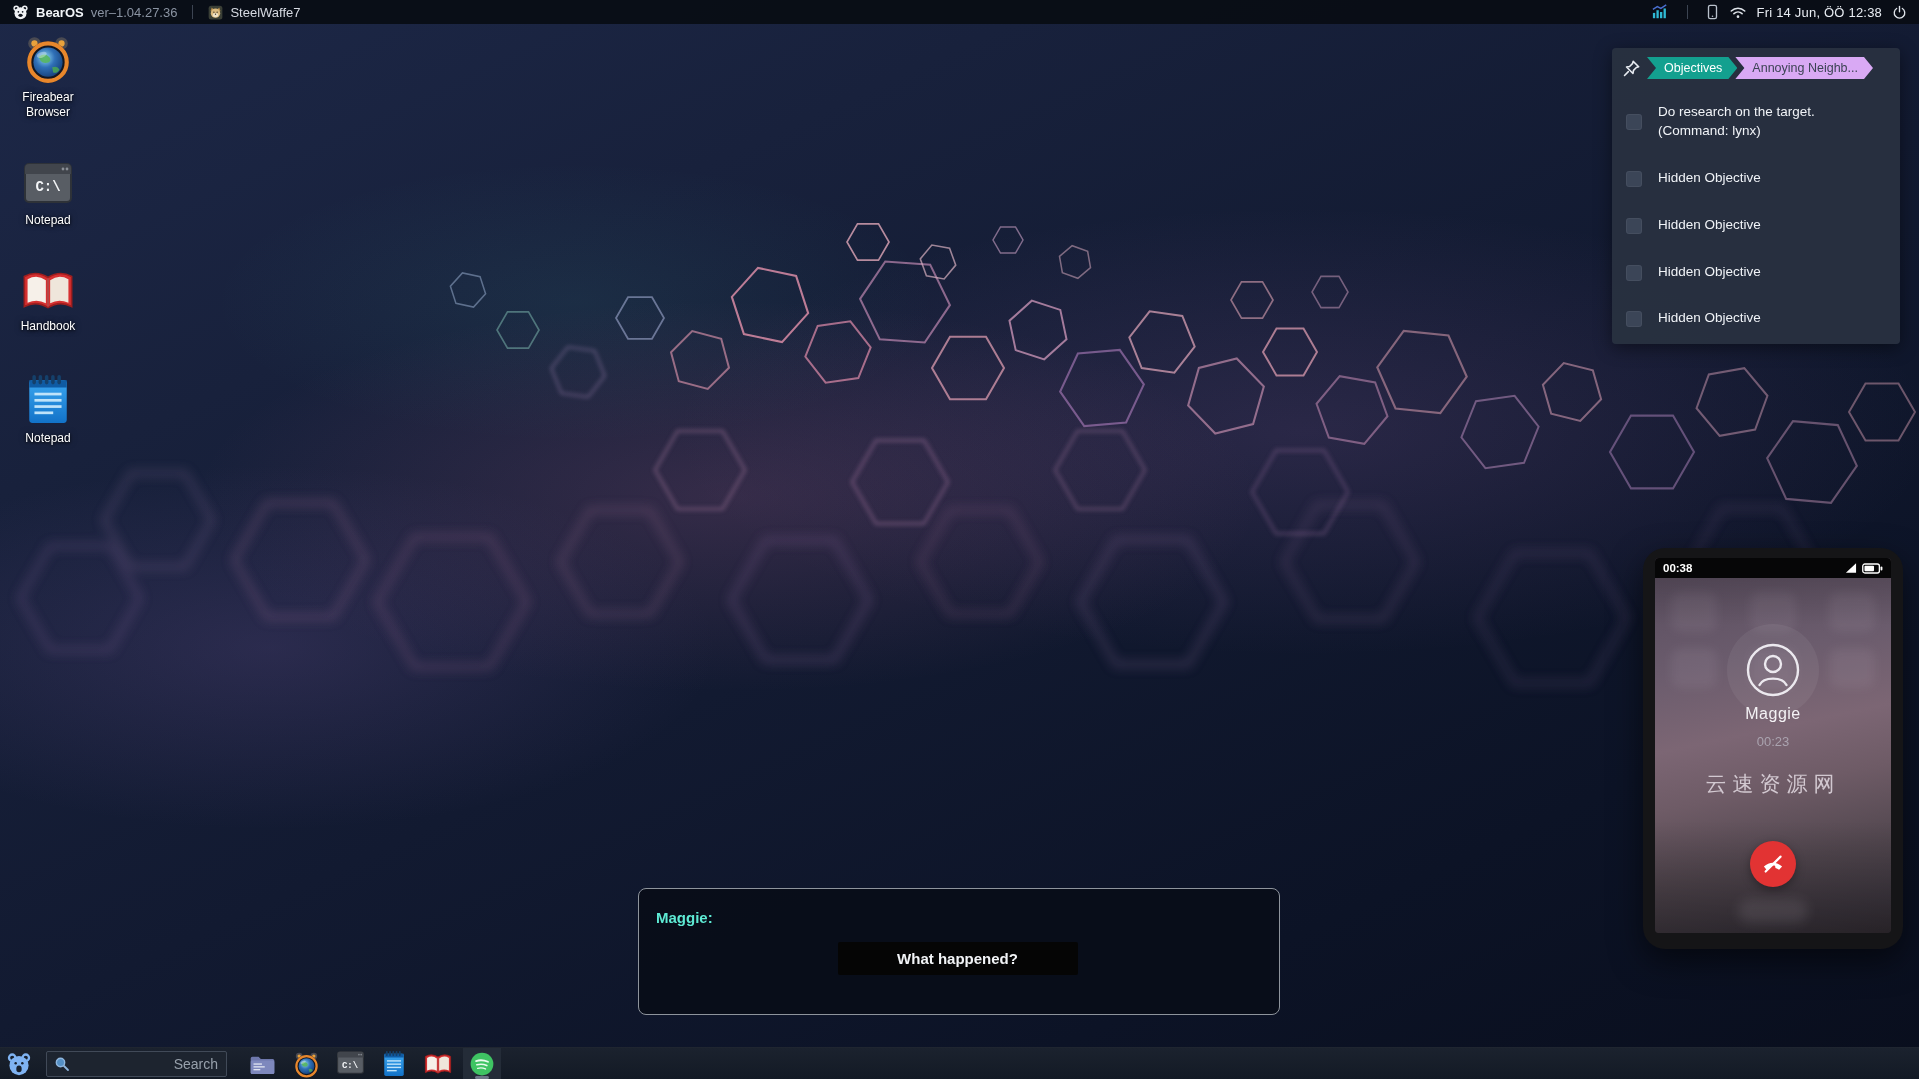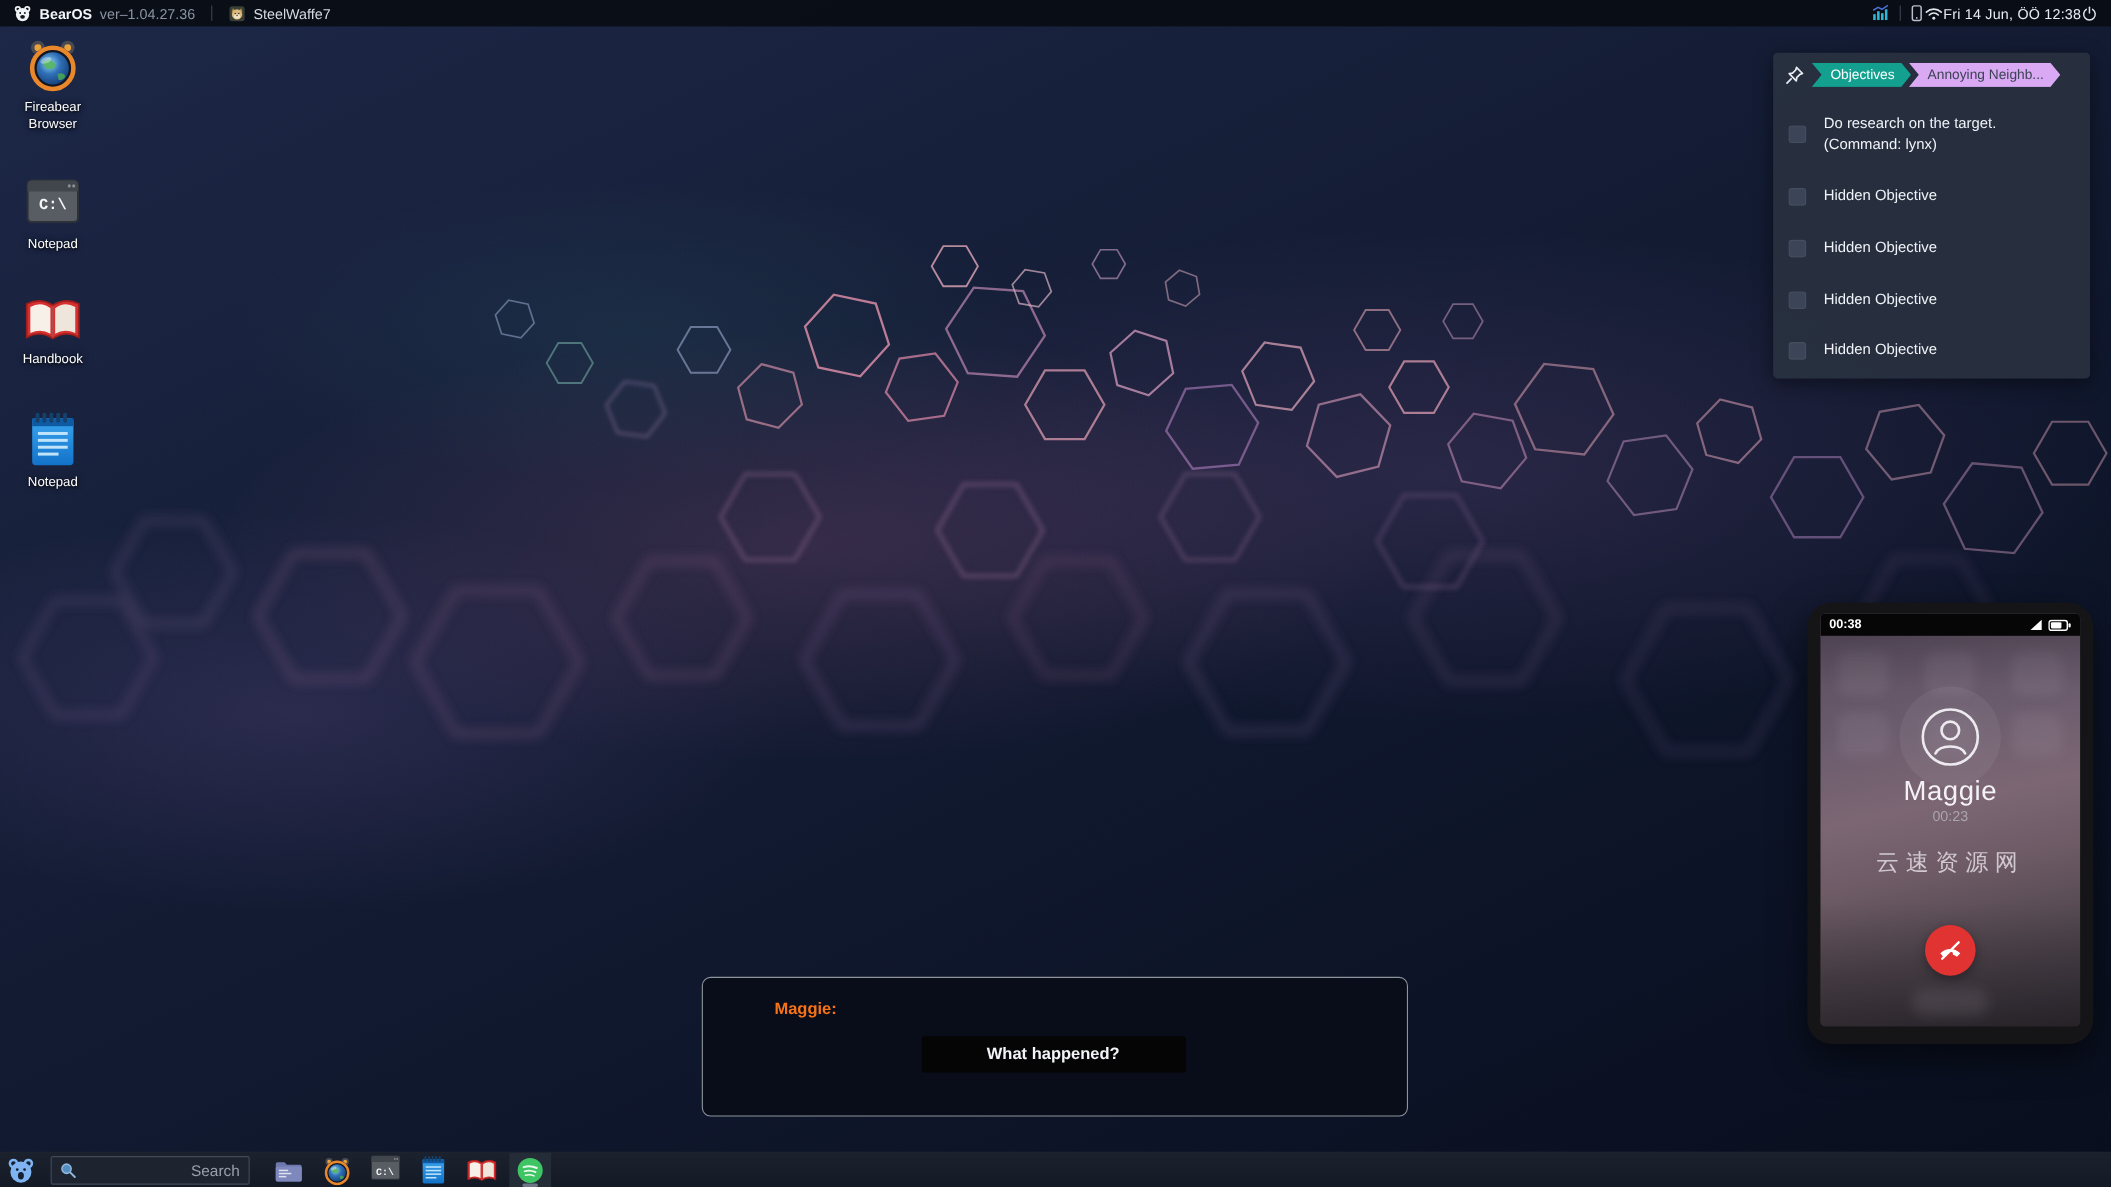--- a/index.html
+++ b/index.html
@@ -20,21 +20,21 @@
 
   
   .topbar { position:absolute; top:0; left:0; right:0; height:24px;
     background:rgba(9,13,20,0.94); display:flex; align-items:center;
     padding:12px 12px; font-size:13px; z-index:40; }
   .topbar .grp { display:flex; align-items:center; gap:7px; }
   .tb-os { font-weight:700; color:#f2f5f9; }
   .tb-ver { color:#8a93a2; }
   .tb-sep { width:1px; height:14px; background:#3c4452; margin:0 8px; }
   .tb-user { color:#d6dae2; }
-  .tb-right { margin-left:auto; display:flex; align-items:center; }
+  .tb-right { margin-left:auto; display:flex; align-items:center; gap:10px; }
   .tb-clock { color:#e8ecf2; letter-spacing:0.2px; }
 
   
   .desk-item { position:absolute; left:10px; width:76px; display:flex;
     flex-direction:column; align-items:center; gap:6px; cursor:default; }
   .desk-label { font-size:12px; color:#ffffff; text-align:center; line-height:1.25;
     text-shadow:0 1px 3px rgba(0,0,0,0.9), 0 0 6px rgba(0,0,0,0.5); }
   .term-ico { position:relative; }
   .term-txt { position:absolute; left:0; right:0; top:54%; transform:translateY(-50%);
     text-align:center; font-family:"Liberation Mono", monospace; font-weight:700;
@@ -71,41 +71,41 @@
   .pstatus { position:relative; height:20px; background:#060607; display:flex;
     align-items:center; padding:0 8px; z-index:3; }
   .pstatus-time { font-size:11.5px; font-weight:700; color:#ffffff; }
   .pstatus-right { margin-left:auto; display:flex; align-items:center; gap:5px; }
   .pad-blob { position:absolute; width:46px; height:40px; border-radius:10px;
     background:rgba(236,226,240,0.07); filter:blur(5px); }
   .halo { position:absolute; left:50%; top:66px; transform:translateX(-50%);
     width:92px; height:92px; border-radius:50%; background:rgba(255,255,255,0.06); }
   .avatar-wrap { position:absolute; left:50%; top:84px; transform:translateX(-50%); }
   .p-name { position:absolute; left:0; right:0; top:147px; text-align:center;
-    font-size:25px; color:#f4f2f5; letter-spacing:0.5px; }
+    font-size:16px; color:#f4f2f5; letter-spacing:0.5px; }
   .p-dur { position:absolute; left:0; right:0; top:176px; text-align:center;
     font-size:13px; color:#aaa3af; }
   .p-mark { position:absolute; left:0; right:0; top:212px; text-align:center;
     font-family:"DejaVu Serif", serif; font-size:21px; color:#ddd4dc;
     letter-spacing:6px; opacity:0.9; }
   .hangup { position:absolute; left:50%; bottom:46px; transform:translateX(-50%);
     width:46px; height:46px; border-radius:50%; background:#e23333;
     display:flex; align-items:center; justify-content:center;
     box-shadow:0 3px 10px rgba(0,0,0,0.35); cursor:pointer; }
   .home-blob { position:absolute; left:50%; bottom:10px; transform:translateX(-50%);
     width:70px; height:24px; border-radius:12px; background:rgba(236,226,240,0.10);
     filter:blur(6px); }
 
   
   .dialog { position:absolute; left:638px; top:888px; width:642px; min-height:127px;
     background:rgba(8,13,24,0.94); border:1px solid #8e949c; border-radius:8px;
     padding:17px 20px 14px 17px; z-index:35; }
   .dlg-line { display:flex; gap:0; }
-  .dlg-speaker { flex:none; width:65px; font-size:15px; font-weight:700; color:#f97316;
-    line-height:1.55;margin-left:48px; }
+  .dlg-speaker { flex:none; width:65px; font-size:15px; font-weight:700; color:#5eead4;
+    line-height:1.55; }
   .dlg-msg { flex:1; font-size:15px; color:#b3b9c4; line-height:1.55; }
   .dlg-btn { display:block; margin:13px auto 0 auto; width:240px; height:33px;
     background:#050505; border:none; border-radius:2px; color:#f2f4f7;
     font-family:"Liberation Sans", sans-serif; font-size:15px; font-weight:700;
     cursor:pointer; }
 
   
   .taskbar { position:absolute; left:0; right:0; bottom:0; height:32px;
     background:linear-gradient(#1b222e, #131a25);
     border-top:1px solid rgba(255,255,255,0.05); z-index:40; }

